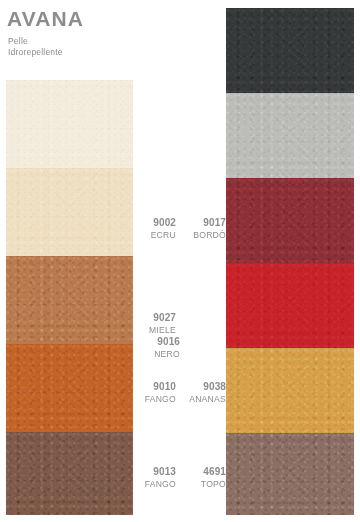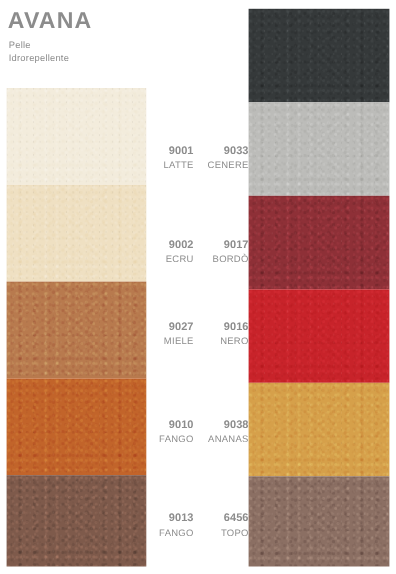--- a/index.html
+++ b/index.html
@@ -102,41 +102,31 @@
       <div class="swatch" title="BORDÒ" style="position: absolute; left: 0px; top: 170px; height: 85px; background: rgb(142, 48, 55);"></div>
       <div class="swatch" title="ROSSO" style="position: absolute; left: 0px; top: 255px; height: 85px; background: rgb(200, 35, 42);"></div>
       <div class="swatch" title="ANANAS" style="position: absolute; left: 0px; top: 340px; height: 85px; background: rgb(214, 160, 74);"></div>
       <div class="swatch" title="TOPO" style="position: absolute; left: 0px; top: 425px; height: 82px; background: rgb(139, 111, 99);"></div>
     </div>
 
   <div class="labels" id="labels">
       <div class="lrow" style="top: 47px;">
         <div class="lcell"></div>
       </div>
-      <div class="lrow" style="top: 132px;">
-        <div class="lcell">
-          <span class="code">9001</span>
-          <span class="nm">LATTE</span>
-        </div>
-        <div class="lcell right-col">
-          <span class="code">9033</span>
-          <span class="nm">CENERE</span>
-        </div>
-      </div>
       <div class="lrow" style="top: 217px;">
         <div class="lcell">
           <span class="code">9002</span>
           <span class="nm">ECRU</span>
         </div>
         <div class="lcell right-col">
           <span class="code">9017</span>
           <span class="nm">BORDÒ</span>
         </div>
       </div>
-      <div class="lrow" style="top: 292px;">
+      <div class="lrow" style="top: 312px; flex-direction: column;">
         <div class="lcell">
           <span class="code">9027</span>
           <span class="nm">MIELE</span>
         </div>
         <div class="lcell right-col">
           <span class="code">9016</span>
           <span class="nm">NERO</span>
         </div>
       </div>
       <div class="lrow" style="top: 381px;">
@@ -148,19 +138,19 @@
           <span class="code">9038</span>
           <span class="nm">ANANAS</span>
         </div>
       </div>
       <div class="lrow" style="top: 466px;">
         <div class="lcell">
           <span class="code">9013</span>
           <span class="nm">FANGO</span>
         </div>
         <div class="lcell right-col">
-          <span class="code">6456</span>
+          <span class="code">4691</span>
           <span class="nm">TOPO</span>
         </div>
       </div>
     </div>
 
 </div>
 
 </body></html>

